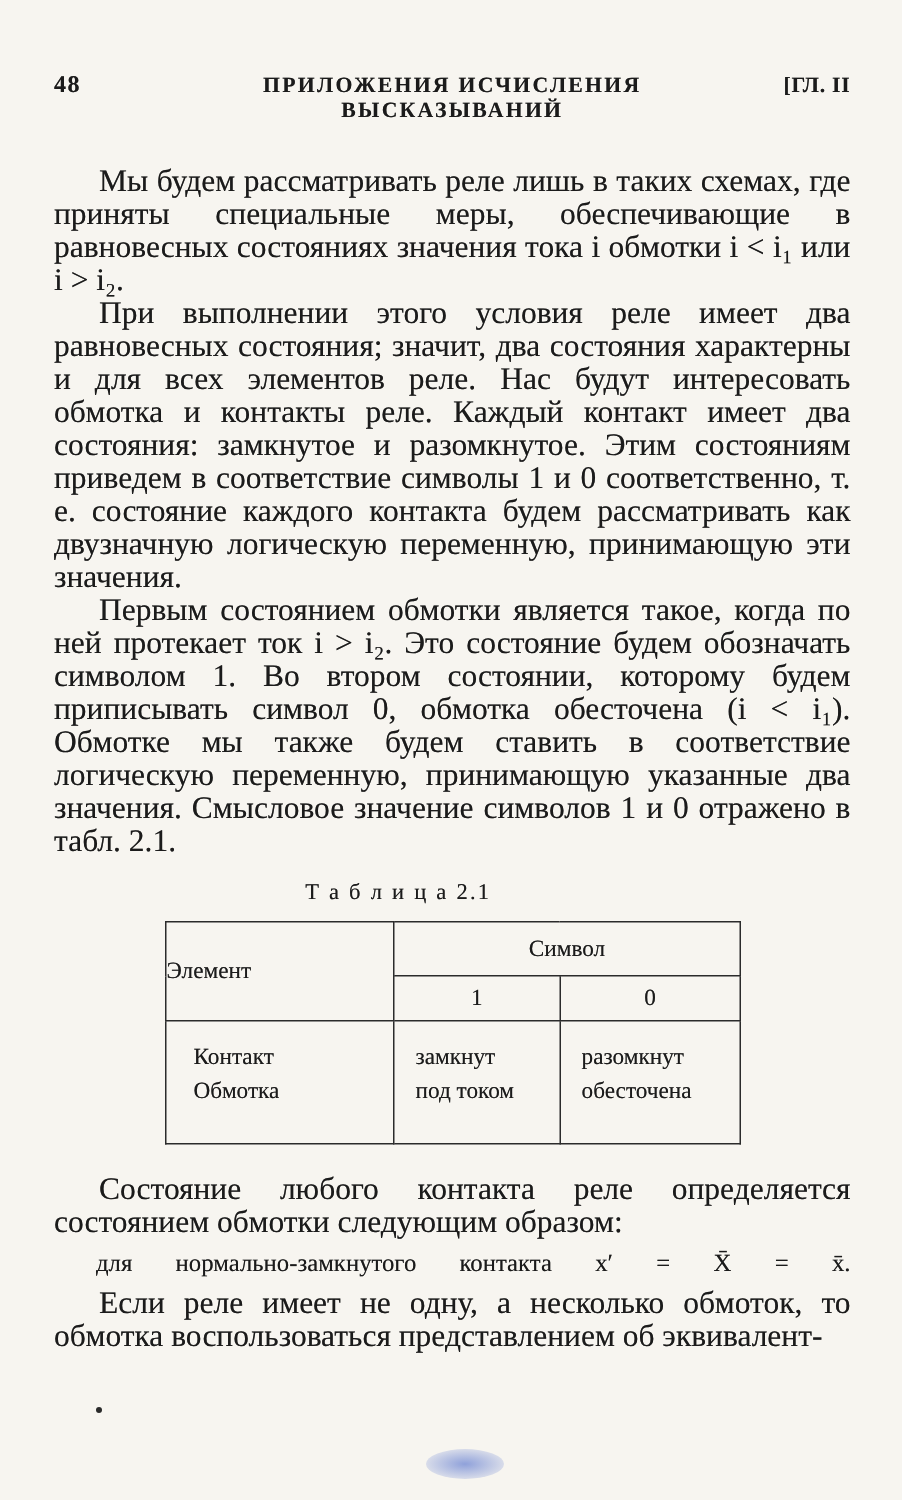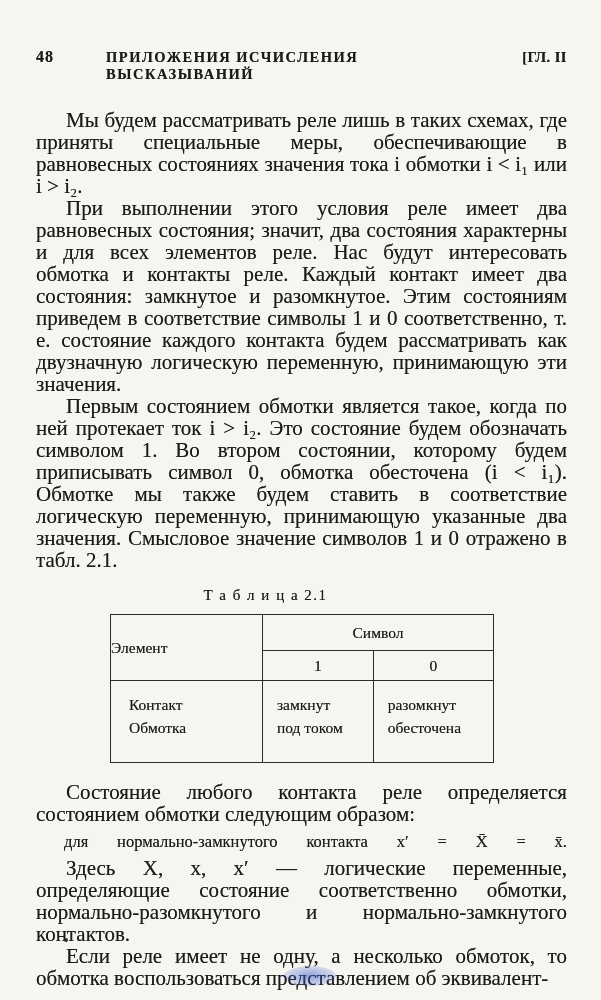--- a/index.html
+++ b/index.html
@@ -15,21 +15,21 @@
 
   
   .running-head {
     display: flex;
     align-items: baseline;
     margin-bottom: 26px;
     font-weight: 600;
     text-shadow: 0 0 0.4px rgba(0,0,0,.55);
   }
   .page-num { width: 70px; font-size: 16px; letter-spacing: 1px; margin-top: 20px; }
-  .head-title { flex: 1; text-align: left; font-size: 14.5px; letter-spacing: 1.5px; }
+  .head-title { flex: 1; text-align: center; font-size: 14.5px; letter-spacing: 1.5px; }
   .head-chapter { width: 70px; text-align: right; font-size: 14.5px; letter-spacing: 0.5px; }
 
   
   .body-text {
     font-size: 21px;
     line-height: 22px;
     text-align: justify;
     text-indent: 30px;
     font-weight: 500;
     text-shadow: 0 0 0.4px rgba(0,0,0,.55);
@@ -127,19 +127,18 @@
       </tr>
     </tbody>
   </table>
 
   <p class="body-text after-table">Состояние любого контакта реле определяется состоянием обмотки следующим образом:</p>
 
   <div class="formulas">
     <div class="formula">для нормально-замкнутого контакта x′ = X̄ = x̄.</div>
   </div>
 
-  <p class="body-text">Здесь X, x, x′ — логические переменные, определяющие состояние соответственно обмотки, нормально-разомкнутого и нормально-замкнутого контактов.</p>
   <p class="body-text">Если реле имеет не одну, а несколько обмоток, то обмотка воспользоваться представлением об эквивалент-</p>
 
 </div>
 
 <div class="dot-artifact"></div>
 <div class="blue-smudge"></div>
 
 </body></html>

